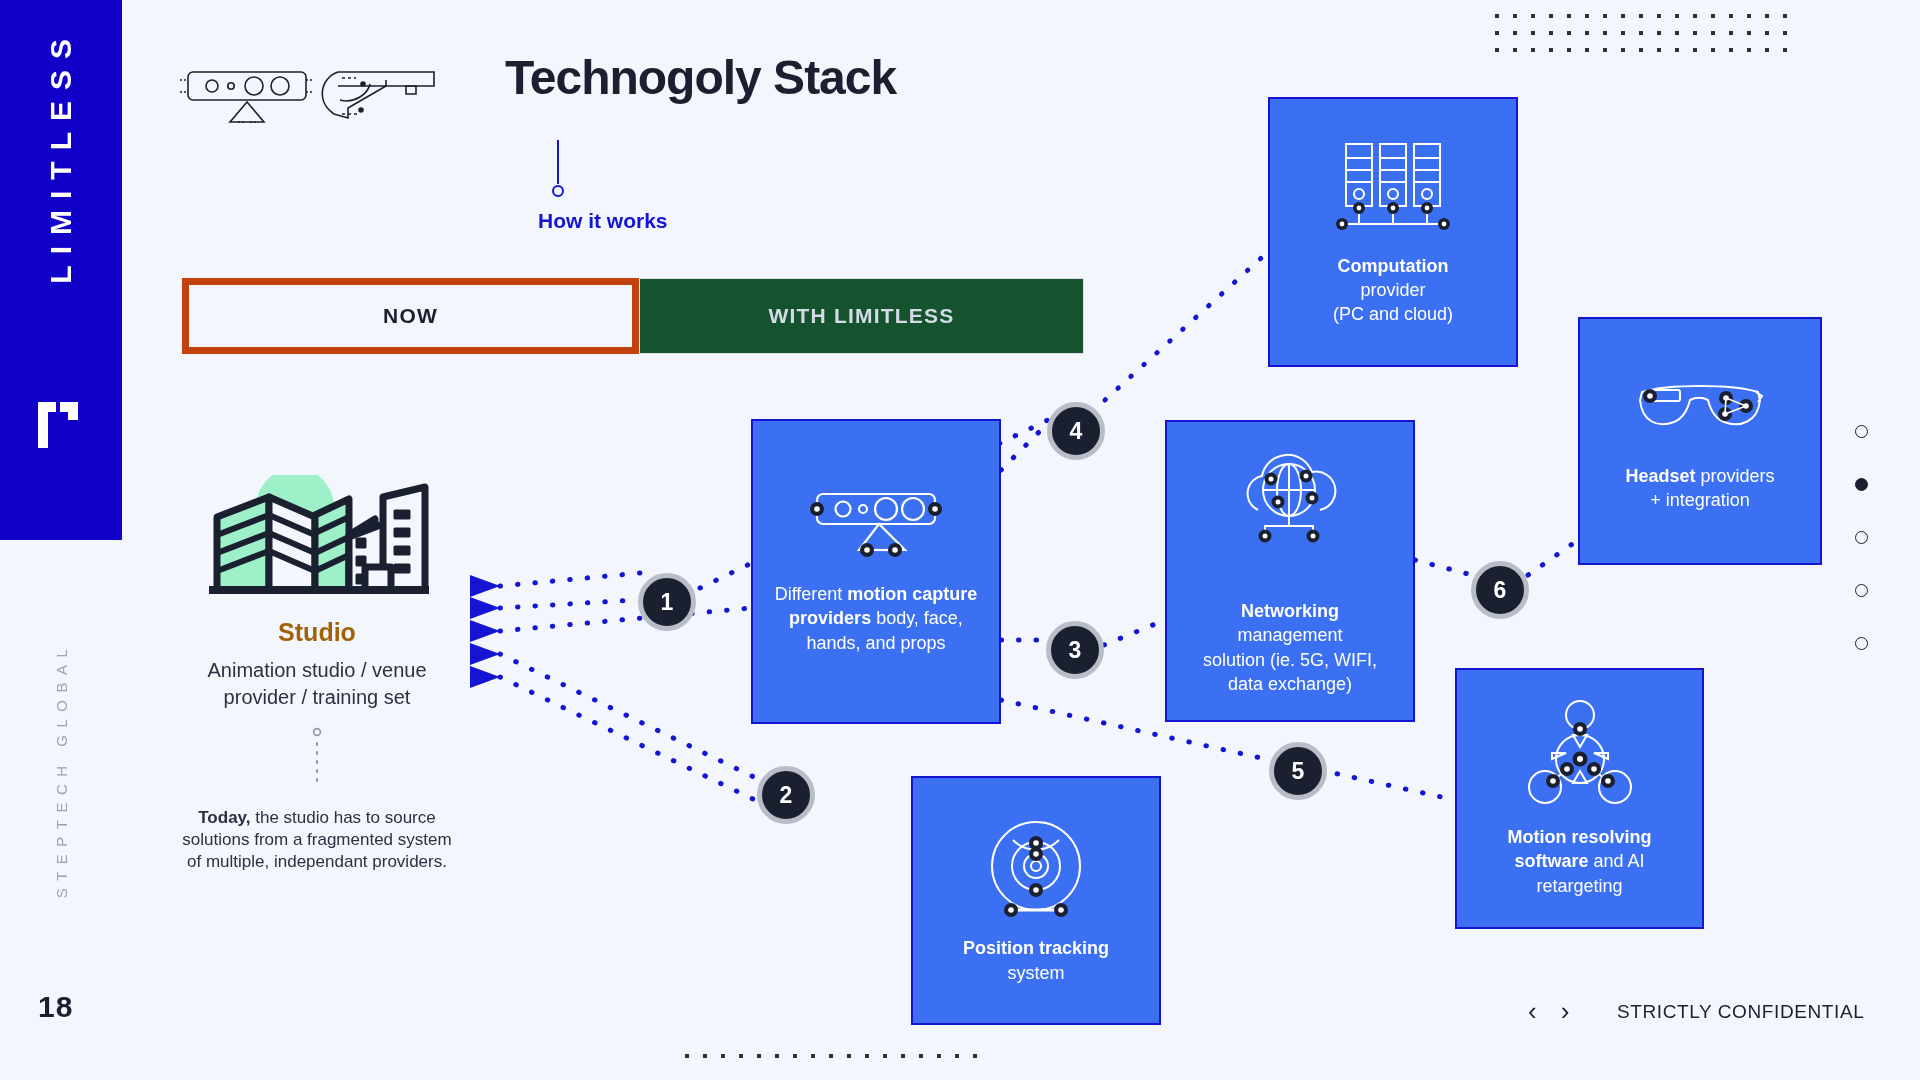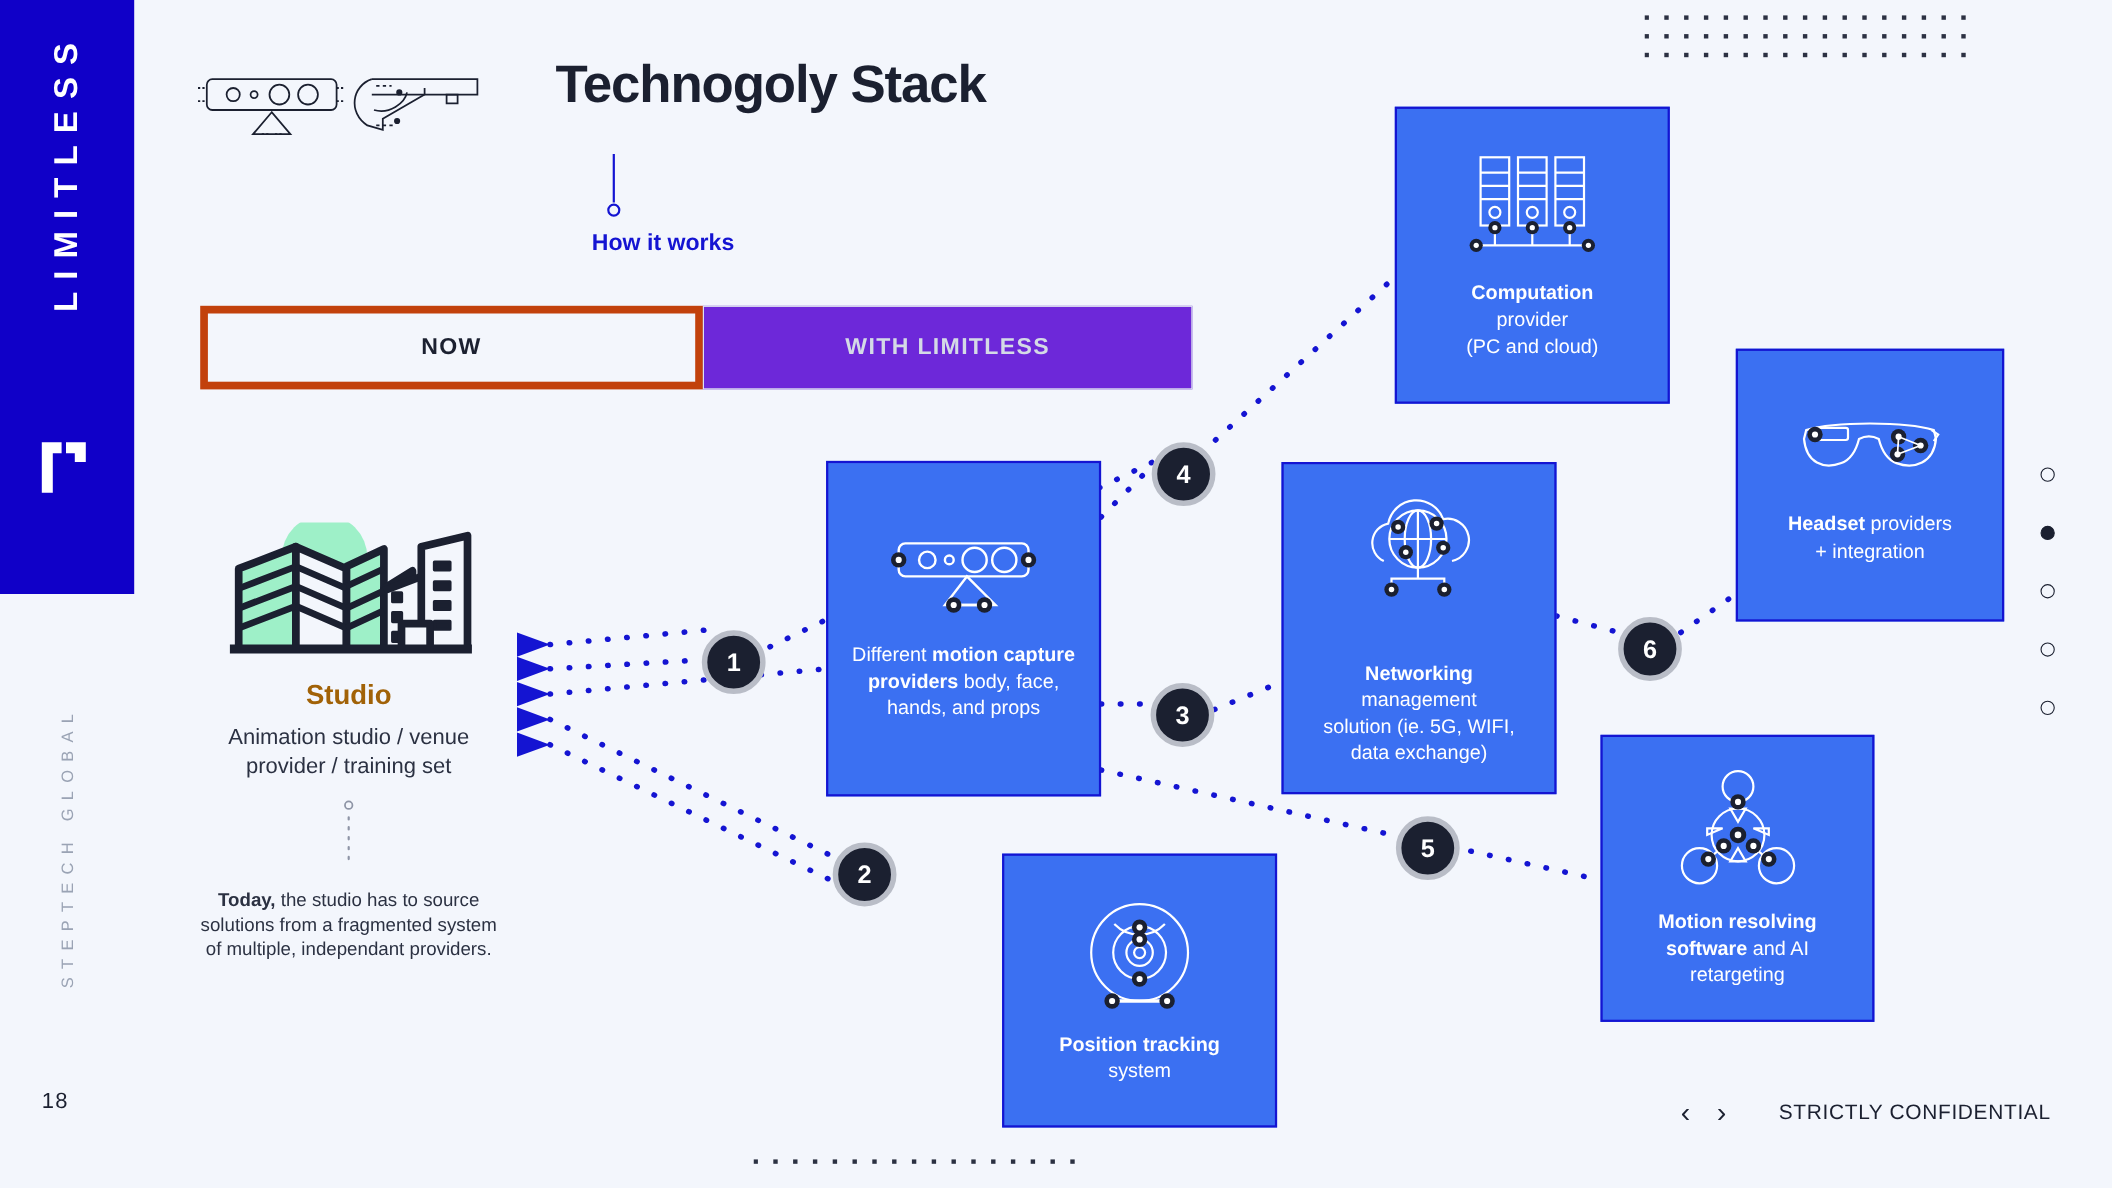--- a/index.html
+++ b/index.html
@@ -35,21 +35,21 @@
     position: absolute; left: 0; top: 560px; width: 122px; height: 420px;
   }
   #sub-brand-text {
     position: absolute; left: 0; top: 0; width: 420px; height: 122px;
     transform: rotate(-90deg) translate(-420px, 0); transform-origin: 0 0;
     color: #9aa3b4; font-size: 15px; letter-spacing: 7.5px; font-weight: 400;
     display: flex; align-items: center; justify-content: center;
   }
   #page-number {
     position: absolute; left: 38px; top: 990px;
-    font-size: 20px; font-weight: 400; color: #1b2030; letter-spacing: 1px;
+    font-size: 30px; font-weight: 700; color: #1b2030; letter-spacing: 1px;
   }
 
   
   #header-icons { position: absolute; left: 178px; top: 60px; }
   #slide-title {
     position: absolute; left: 505px; top: 50px;
     font-size: 48px; font-weight: 800; color: #1b2030; letter-spacing: -1px;
   }
   #howitworks-connector { position: absolute; left: 548px; top: 140px; }
   #howitworks-label {
@@ -60,21 +60,21 @@
   
   #view-toggle {
     position: absolute; left: 182px; top: 278px; width: 902px; height: 76px;
     display: flex;
   }
   .toggle-tab {
     flex: 1 1 0; display: flex; align-items: center; justify-content: center;
     font-size: 21px; font-weight: 800; letter-spacing: 1.2px;
   }
   .toggle-tab.active { border: 7px solid #c2410c; color: #1b2030; background: #f3f6fc; }
-  .toggle-tab.inactive { border: 1px solid #dde3ee; color: #d4dae6; background: #6d28d9; text-align: right; }
+  .toggle-tab.inactive { border: 1px solid #dde3ee; color: #d4dae6; background: #14532d; text-align: right; }
 
   
   #studio-block { position: absolute; left: 182px; top: 470px; width: 270px; text-align: center; }
   #studio-icon-wrap { height: 130px; display: flex; align-items: flex-end; justify-content: center; }
   #studio-title { margin-top: 18px; font-size: 25px; font-weight: 800; color: #a16207; }
   #studio-desc { margin-top: 10px; font-size: 20px; line-height: 1.35; color: #2b3142; }
   #studio-dotline { margin: 16px auto 0; width: 10px; }
   #studio-today { margin-top: 14px; font-size: 17px; line-height: 1.28; color: #2b3142; }
   #studio-today b { font-weight: 800; }
 

